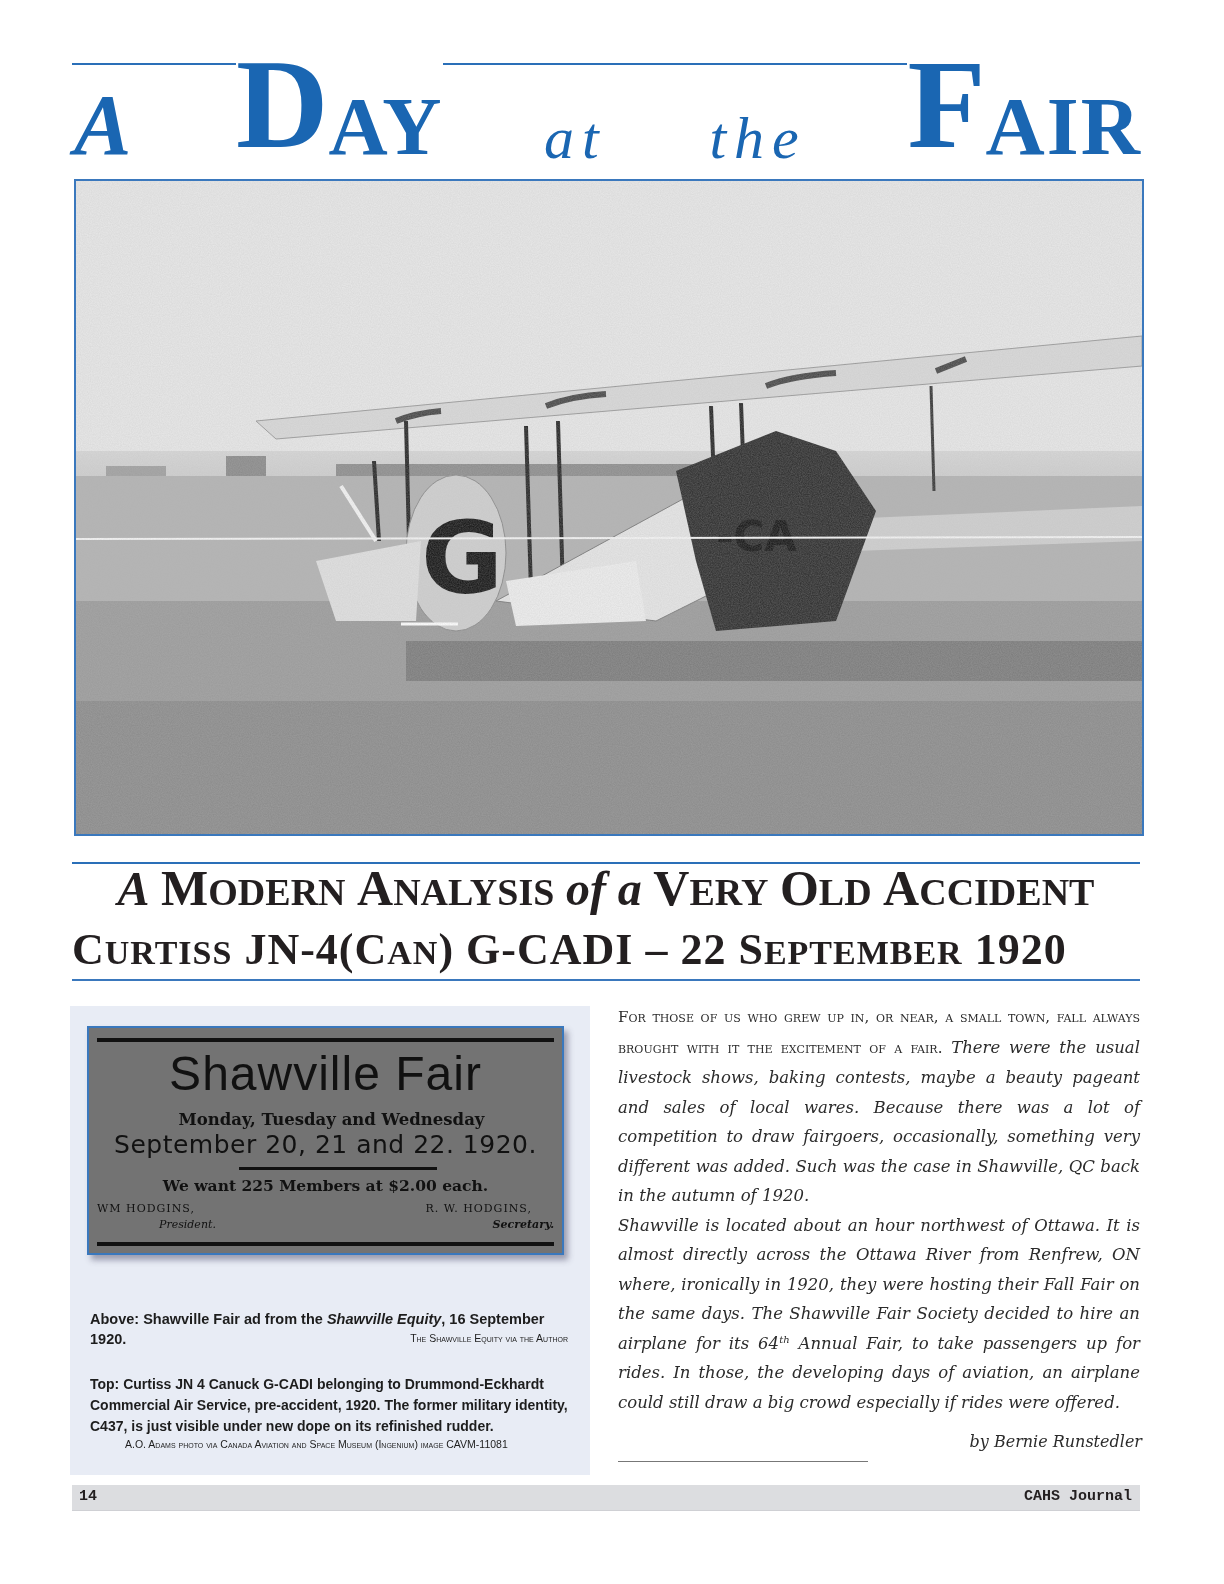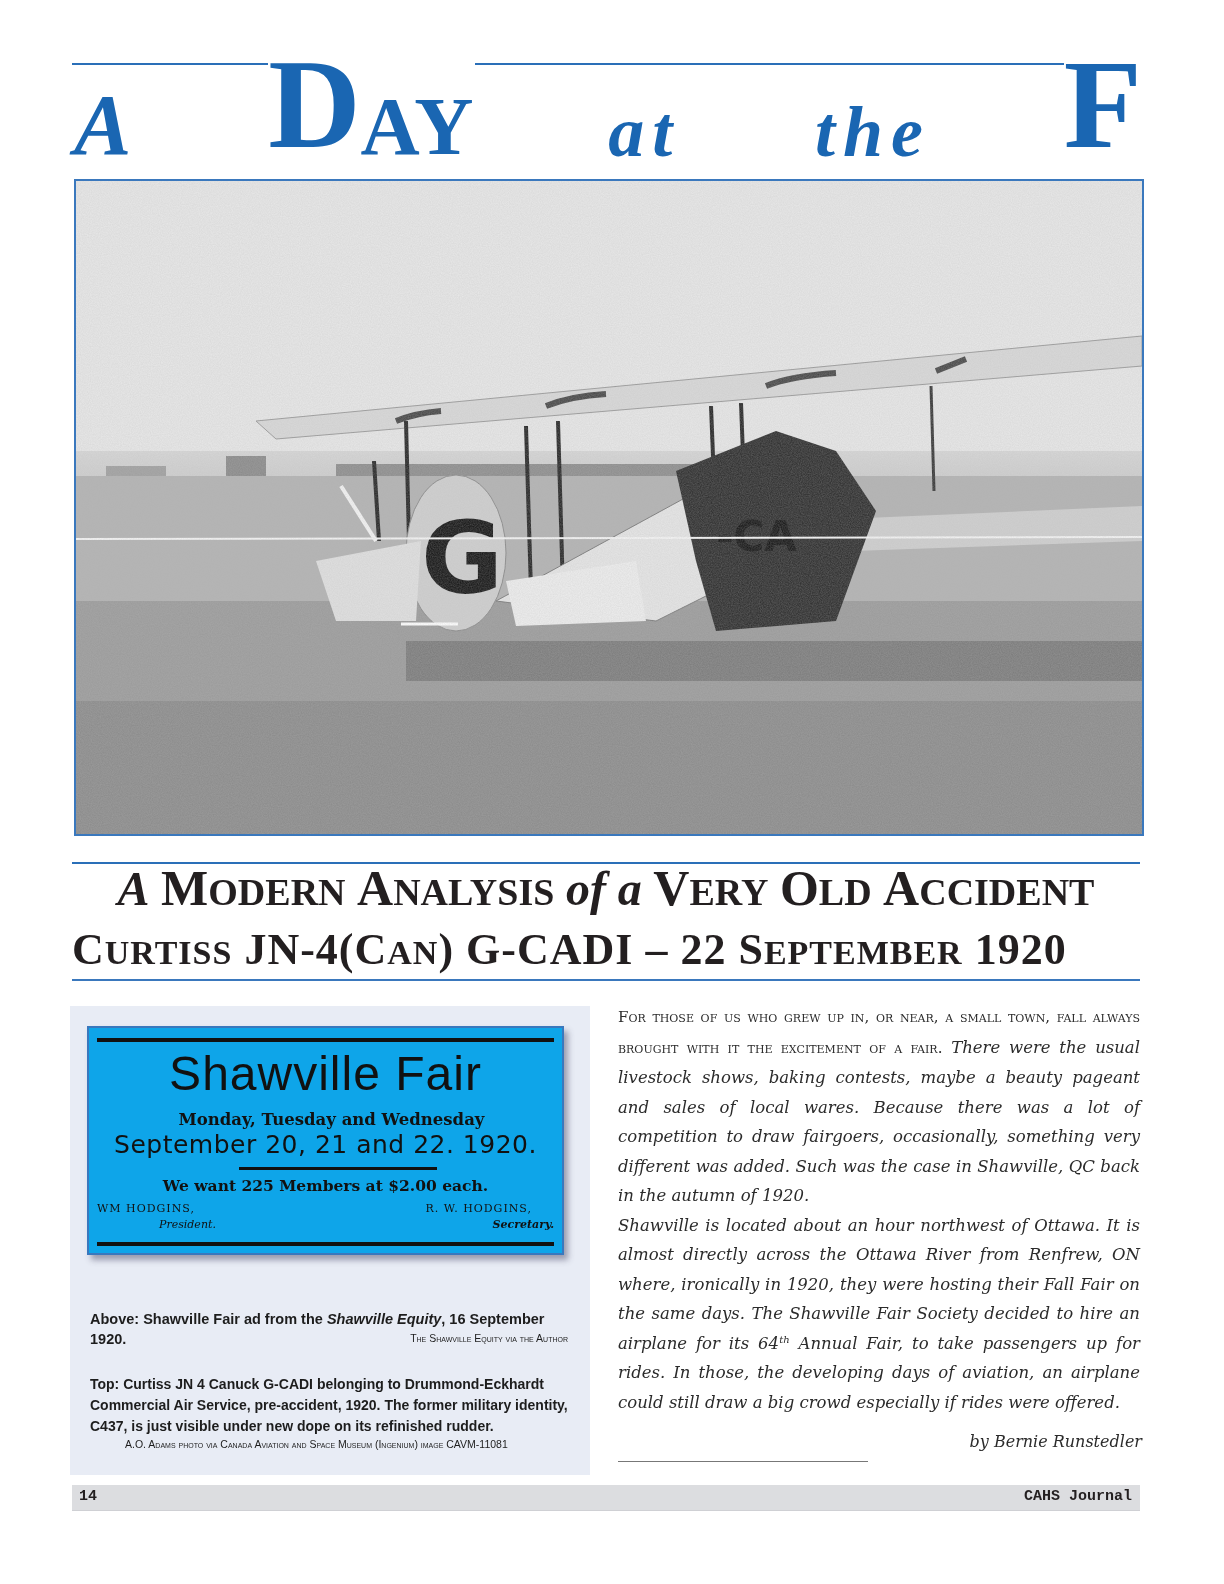--- a/index.html
+++ b/index.html
@@ -5,21 +5,21 @@
   html, body { margin:0; padding:0; background:#ffffff; }
   body { width:1224px; height:1584px; position:relative; overflow:hidden; font-family:"DejaVu Serif", serif; color:#231f20; }
 
   
   .title-rule { position:absolute; left:72px; top:63px; width:1068px; height:2px; background:#2a6fb8; }
   .title { position:absolute; left:72px; top:58px; width:1070px; height:110px; display:flex; justify-content:space-between; align-items:flex-end;
            font-family:"Liberation Serif", serif; color:#1a66b2; line-height:1; }
   .title span { background:#fff; padding:0 2px; }
   .t-cap { font-size:128px; font-weight:bold; }
   .t-sc  { font-size:82px; font-weight:bold; letter-spacing:2px; }
-  .t-it  { font-size:72px; font-style:italic; font-weight:bold; letter-spacing:8px;text-align:center; }
+  .t-it  { font-size:60px; font-style:italic; font-weight:normal; letter-spacing:8px;text-align:center; }
   .t-a   { font-size:82px; font-style:italic; font-weight:bold; }
   .title .word { display:inline-flex; align-items:flex-end; background:transparent; padding:0; }
   .title .word span { padding:0; }
 
   
   .photo { position:absolute; left:74px; top:179px; width:1066px; height:653px; border:2px solid #3a78bd; overflow:hidden;
            background:linear-gradient(180deg,#ebebeb 0%,#e4e4e4 35%,#cfcfcf 45%,#b9b9b9 55%,#a6a6a6 70%,#8f8f8f 100%); }
   .photo svg { position:absolute; left:0; top:0; }
 
   
@@ -28,21 +28,21 @@
   .sub1 .bg { background:#fff; }
   .sub1 .big { font-size:50px; }
   .sub1 .sm { font-size:38px; }
   .sub1 .ital { font-style:italic; font-size:48px; }
   .sub2 { position:absolute; left:72px; top:922px; width:1068px; font-family:"Liberation Serif", serif; font-weight:bold; font-size:44px; line-height:56px; color:#231f20; letter-spacing:1px; }
   .sub2 .sm { font-size:34px; }
   .sub-rule2 { position:absolute; left:72px; top:979px; width:1068px; height:2px; background:#3a78bd; }
 
   
   .sidebar { position:absolute; left:70px; top:1006px; width:520px; height:469px; background:#e8ecf5; }
-  .ad { position:absolute; left:17px; top:20px; width:473px; height:225px; background:#0ea5e9; border:2px solid #3a78bd; box-shadow:4px 5px 6px rgba(60,60,90,0.45);
+  .ad { position:absolute; left:17px; top:20px; width:473px; height:225px; background:#737373; border:2px solid #3a78bd; box-shadow:4px 5px 6px rgba(60,60,90,0.45);
         font-family:"DejaVu Sans", sans-serif; color:#111; text-align:center;text-decoration:underline; }
   .ad .rule-top { position:absolute; left:8px; right:8px; top:10px; height:4px; background:#111; }
   .ad .rule-bot { position:absolute; left:8px; right:8px; bottom:7px; height:4px; background:#111; }
   .ad .ad-title { position:absolute; left:0; right:0; top:18px; font-family:"Liberation Sans", sans-serif; font-size:48px; line-height:56px; letter-spacing:1px; }
   .ad .ad-days { position:absolute; left:0; right:0; top:82px; font-family:"DejaVu Serif", serif; font-weight:bold; font-size:16.5px;margin-left:12px; }
   .ad .ad-dates { position:absolute; left:0; right:0; top:102px; font-family:"DejaVu Sans", sans-serif; font-size:25px; letter-spacing:0.5px; }
   .ad .mid-rule { position:absolute; left:150px; width:198px; top:139px; height:3px; background:#111; }
   .ad .ad-want { position:absolute; left:0; right:0; top:148px; font-family:"DejaVu Serif", serif; font-weight:bold; font-size:15.5px; }
   .ad .p1 { position:absolute; left:8px; top:174px; font-family:"DejaVu Serif", serif; font-size:11px; letter-spacing:1px; }
   .ad .p1r { position:absolute; left:70px; top:190px; font-family:"DejaVu Serif", serif; font-size:11px; font-style:italic; }
@@ -77,20 +77,21 @@
 <div class="title">
   <span class="t-a" style="font-size:86px;padding-right:6px;">A</span>
   <span class="word" style="background:#fff;">
     <span class="t-cap">D</span>
       <span class="t-sc">AY</span>
   </span>
   <span class="t-it">at</span>
   <span class="t-it">the</span>
   <span class="word" style="background:#fff;">
     <span class="t-cap">F</span>
+      <span class="t-sc">AIR</span>
   </span>
 </div>
 
 <div class="photo">
   <svg width="1066" height="653" viewBox="0 0 1066 653">
     <defs>
       <filter id="grain">
           <feTurbulence type="fractalNoise" baseFrequency="0.9" numOctaves="2" seed="3"></feTurbulence>
           <feColorMatrix values="0 0 0 0 0.5  0 0 0 0 0.5  0 0 0 0 0.5  0 0 0 0.35 0"></feColorMatrix>
         </filter>

